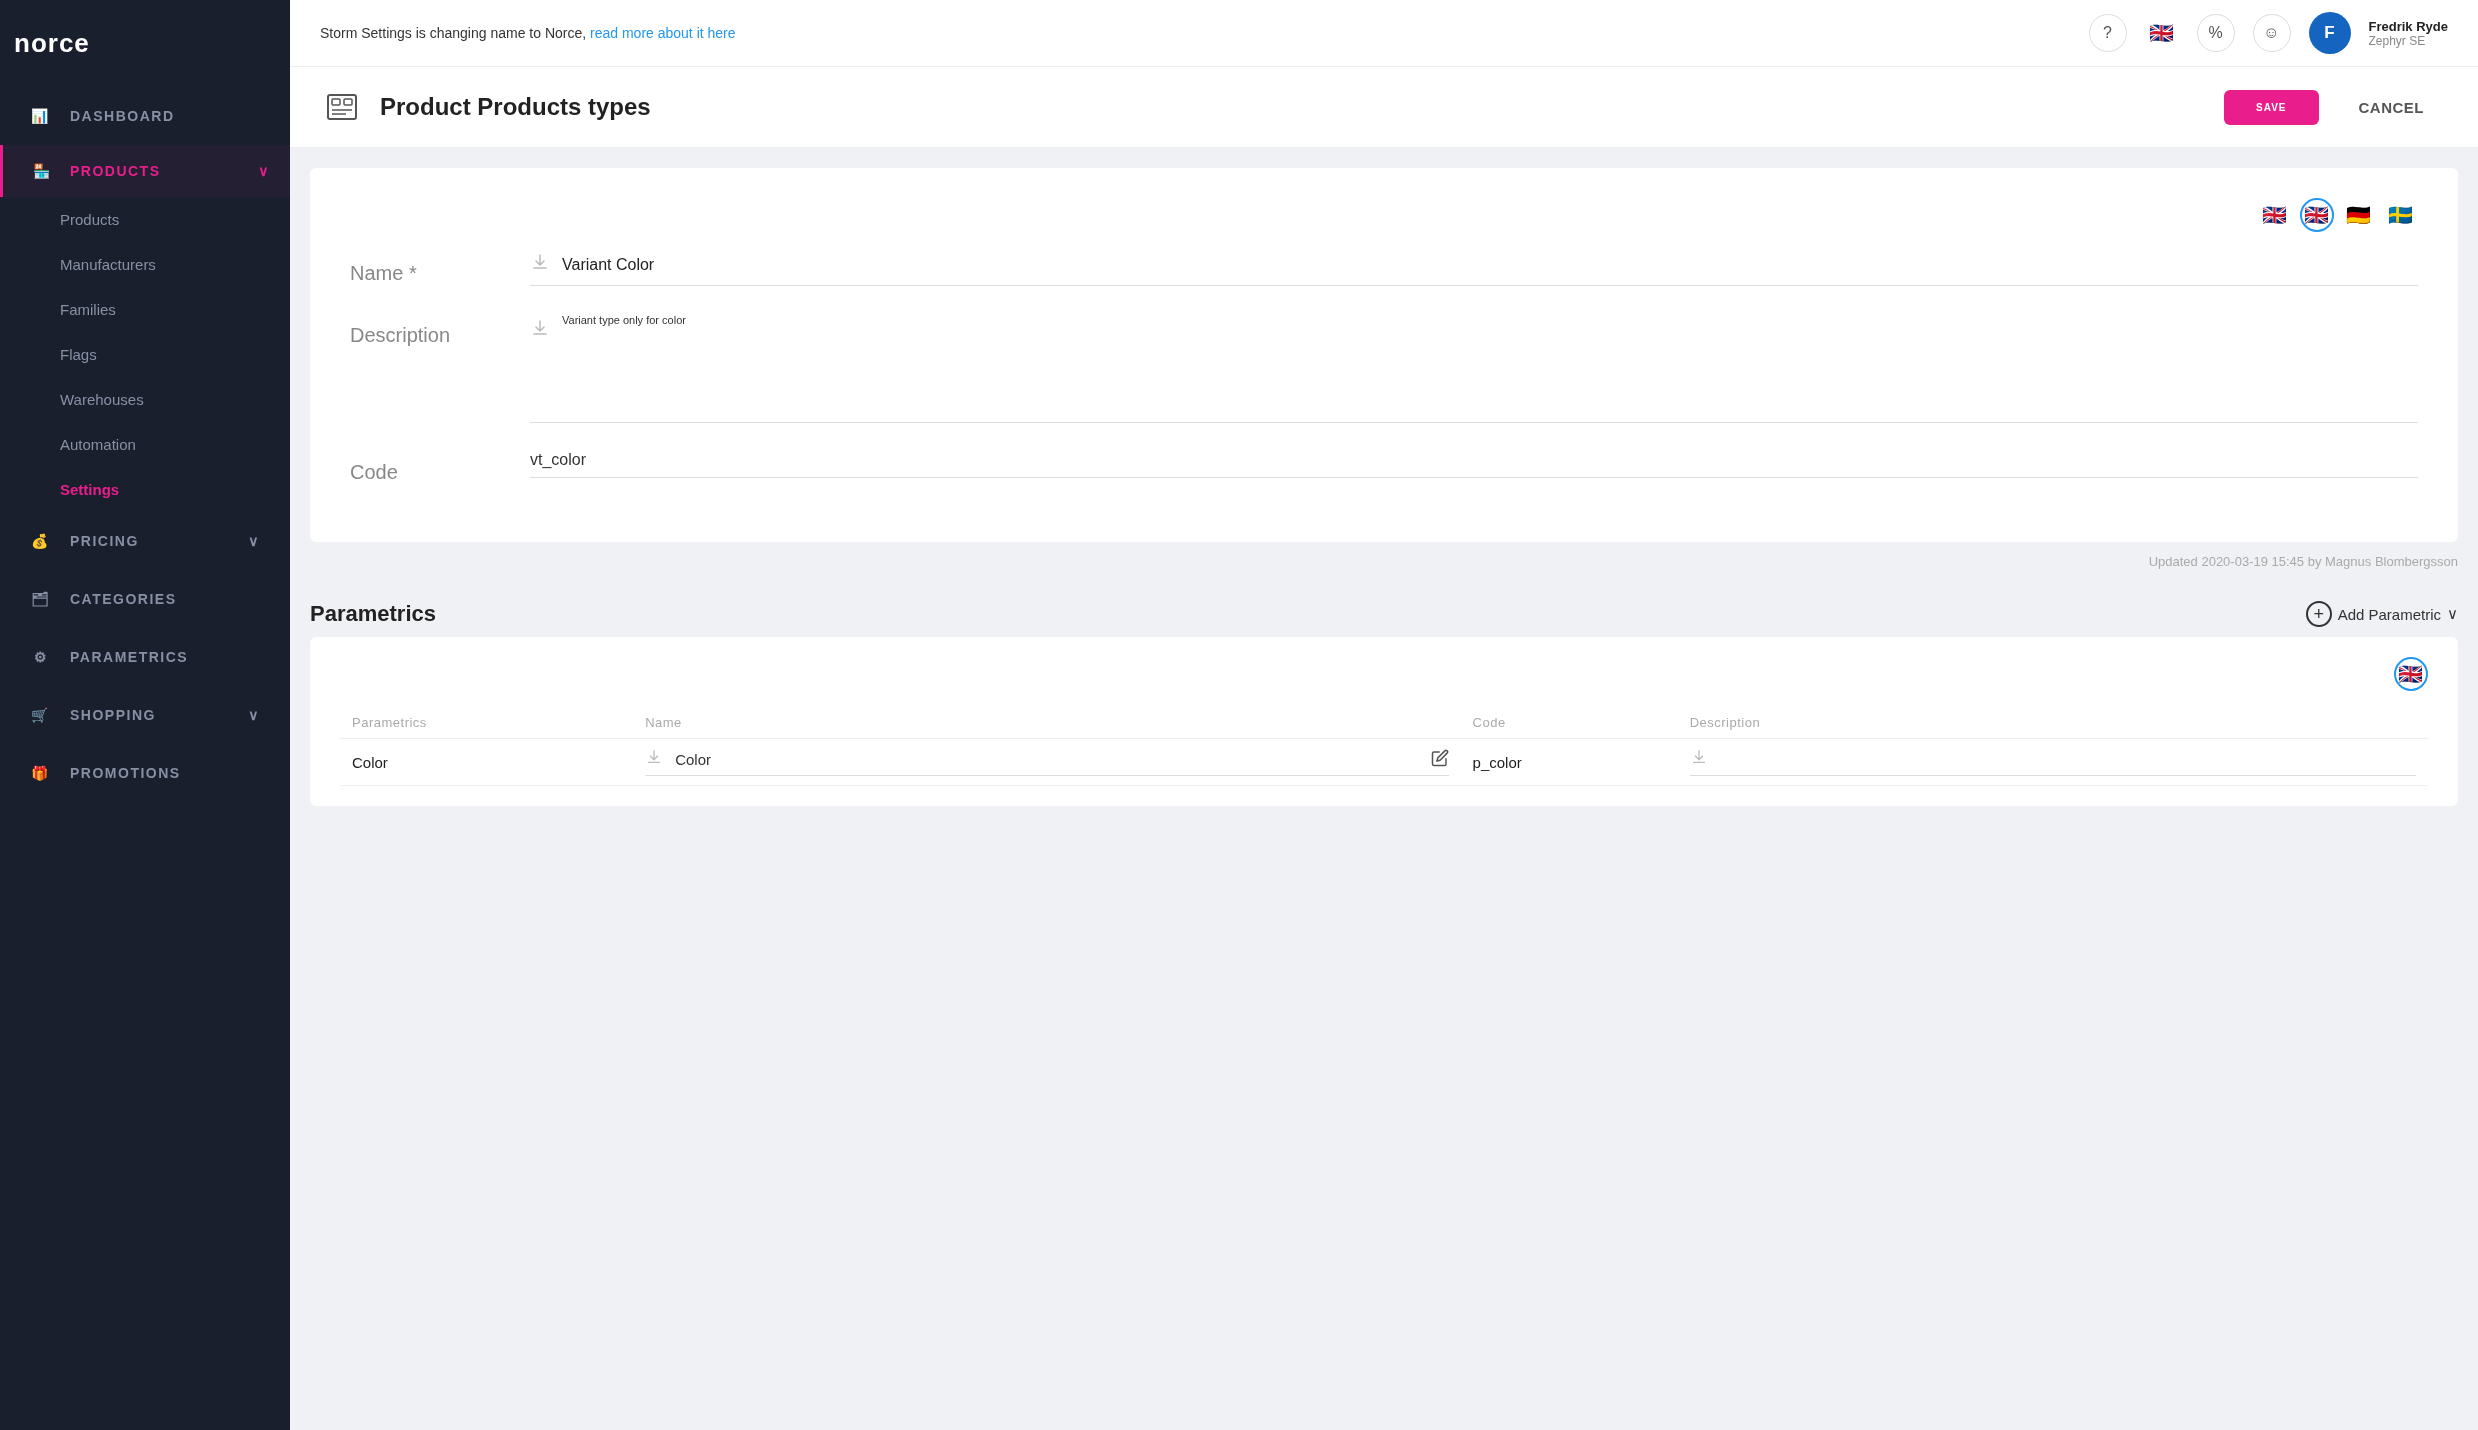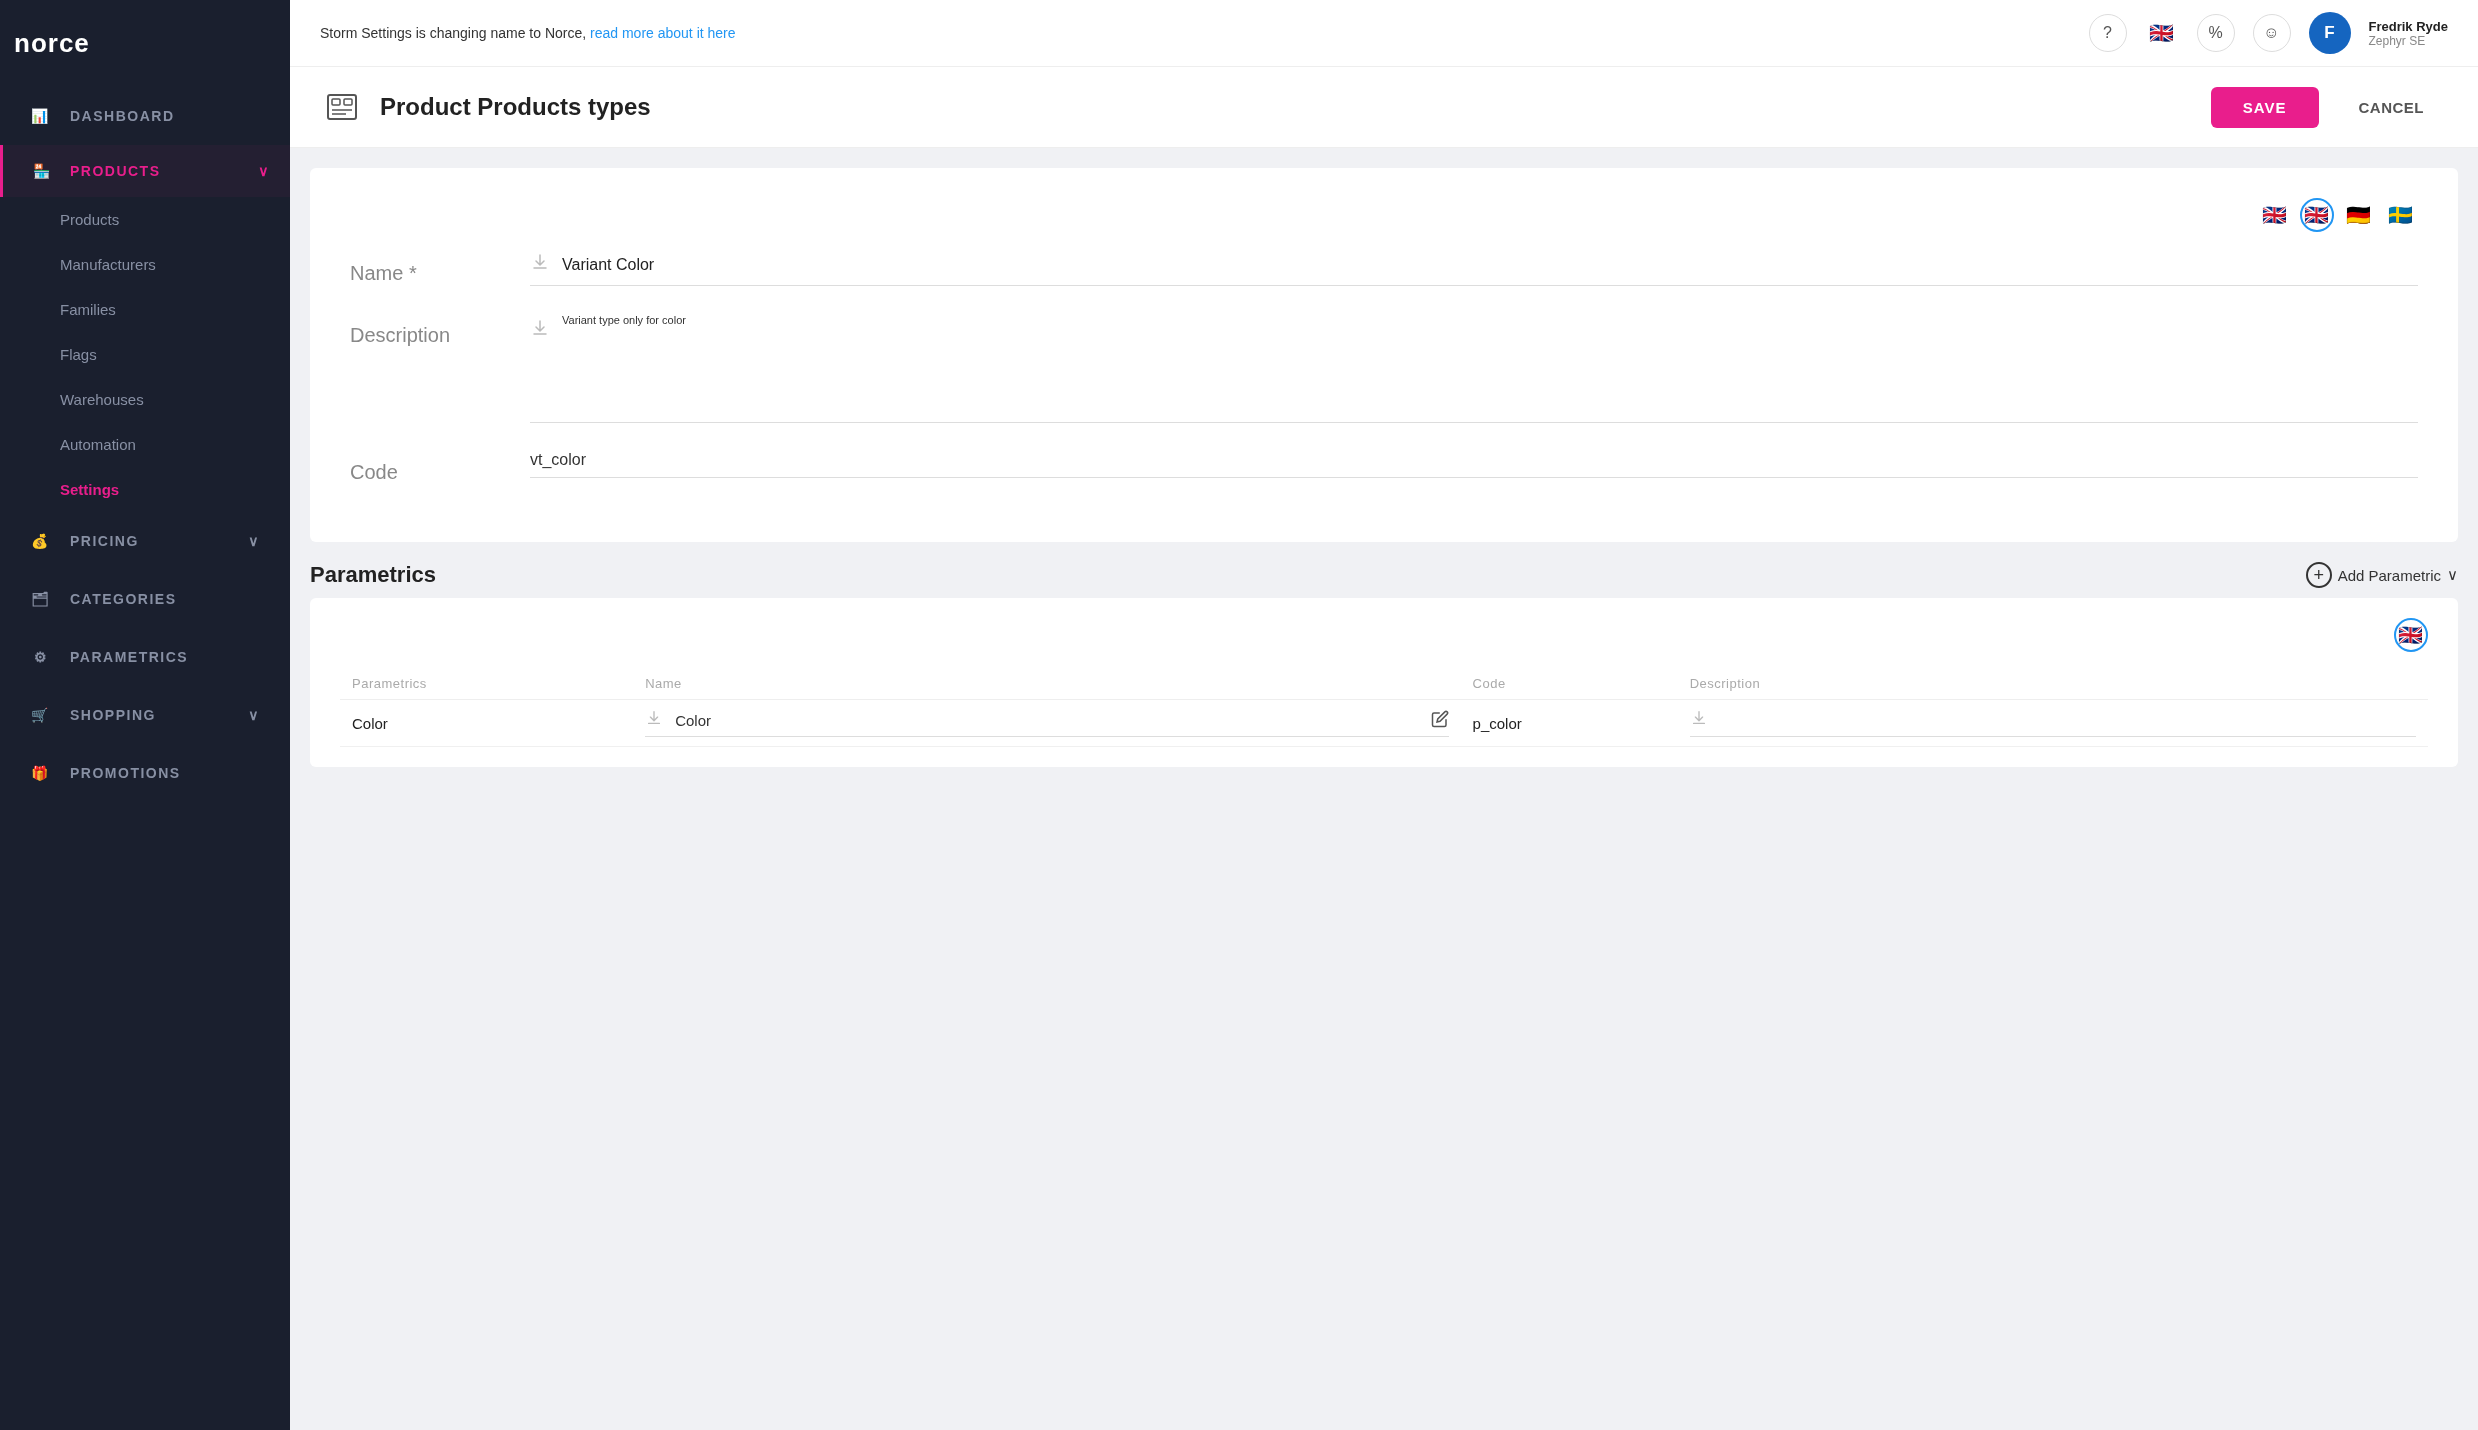--- a/index.html
+++ b/index.html
@@ -121,21 +121,21 @@
     }
     .page-title-row { display: flex; align-items: center; gap: 16px; }
     .page-icon {
       width: 44px; height: 44px; display: flex; align-items: center; justify-content: center;
       color: #555; font-size: 22px;
     }
     .page-title { font-size: 24px; font-weight: 600; color: #222; }
     .page-actions { display: flex; align-items: center; gap: 16px; }
     .btn-save {
       background: #e91e8c; color: #fff; border: none; padding: 12px 32px;
-      border-radius: 6px; font-size: 15px; font-weight: 700; cursor: pointer;
+      border-radius: 6px; font-size: 10px; font-weight: 700; cursor: pointer;
       letter-spacing: 1px;
     }
     .btn-cancel {
       background: transparent; color: #555; border: none; padding: 12px 24px;
       font-size: 15px; font-weight: 600; cursor: pointer; letter-spacing: 0.5px;
     }
 
     
     .content-area {
       flex: 1;
@@ -379,20 +379,21 @@
       </div>
 
       <div class="form-row">
         <label class="form-label">Code</label>
         <div class="form-input-wrap">
           <input class="form-input code" type="text" value="vt_color" style="">
         </div>
       </div>
     </div>
 
+    <div class="updated-text">Updated 2020-03-19 15:45 by Magnus Blombergsson</div>
 
     <div class="parametrics-header">
       <h2 class="parametrics-title">Parametrics</h2>
       <div class="add-parametric-btn">
         <span class="circle-plus">+</span>
         <span>Add Parametric</span>
         <span>∨</span>
       </div>
     </div>
 

